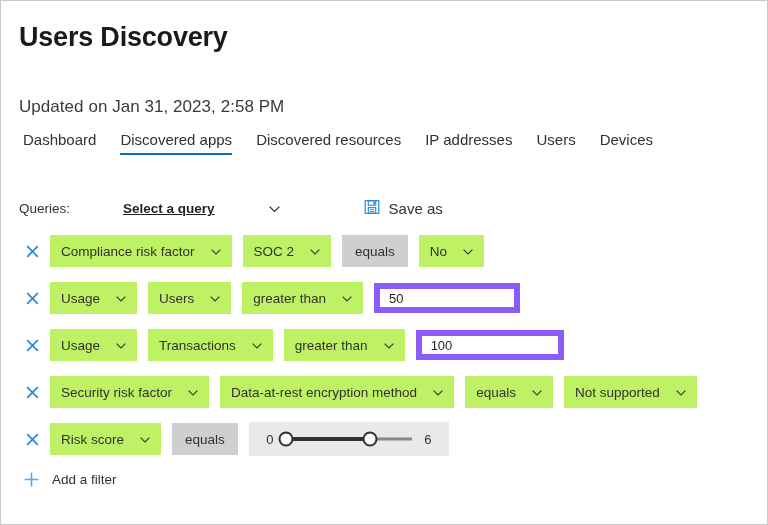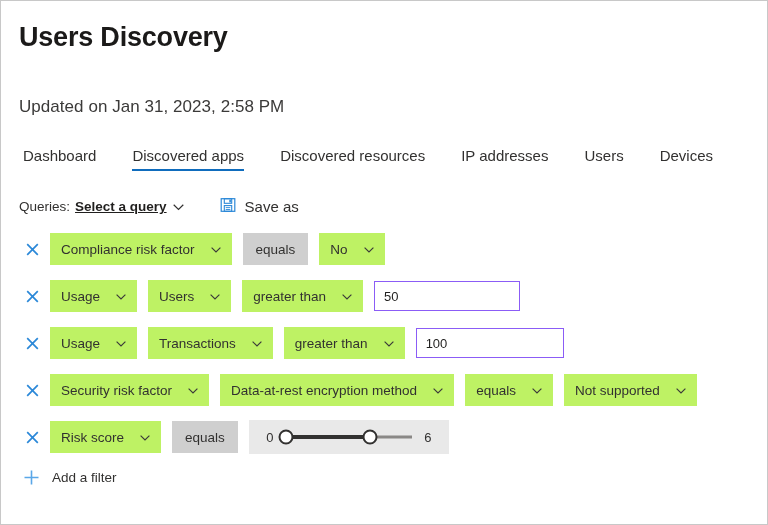--- a/index.html
+++ b/index.html
@@ -40,24 +40,24 @@
   
   .updated {
     margin-top: 44px;
     font-size: 17px;
     color: #3b3a39;
     letter-spacing: 0.05px;
   }
 
   
   .tabs {
-    margin-top: 22px;
+    margin-top: 6px;
     display: flex;
     align-items: flex-end;
-    gap: 12px;
+    gap: 0px;
     height: 32px;
   }
   .tab {
     position: relative;
     font-size: 15px;
     color: #323130;
     padding: 0 12px 8px 12px;
     cursor: pointer;
     white-space: nowrap;
     line-height: 1;
@@ -68,25 +68,26 @@
     position: absolute;
     left: 12px;
     right: 12px;
     bottom: 0;
     height: 2px;
     background: #0f6cbd;
   }
 
   
   .queries-bar {
-    margin-top: 26px;
+    margin-top: 44px;
     display: flex;
     align-items: center;
     font-size: 13.5px;
     color: #323130;
+    gap: 48px;
   }
   .queries-label { color: #323130; }
   .query-select {
     font-weight: bold;
     margin-left: 5px;
     color: #201f1e;
     cursor: pointer;
     text-decoration: underline;
   }
   .query-chevron {
@@ -144,21 +145,21 @@
   .pill.static {
     background: #cfcfcf;
     justify-content: center;
     cursor: default;
   }
   .pill.static .txt { padding: 0 2px; }
 
   .num-input {
     height: 30px;
     background: #ffffff;
-    border: 1px solid #8b5cf6;
+    border: 6px solid #8b5cf6;
     font-family: "Liberation Sans", sans-serif;
     font-size: 13px;
     color: #201f1e;
     padding: 0 9px;
     outline: none;
   }
 
   
   .slider-pill {
     background: #e9e9e9;
@@ -278,20 +279,26 @@
             <svg width="15" height="15" viewBox="0 0 15 15" aria-hidden="true">
               <path d="M2.2 2.2 L12.8 12.8 M12.8 2.2 L2.2 12.8" stroke="#2b88d8" stroke-width="1.7" fill="none"></path>
             </svg>
           </span>
           <div class="pill">
             <span class="txt">Compliance risk factor</span>
             <span class="chev"><svg width="10" height="6" viewBox="0 0 10 6" aria-hidden="true">
                 <path d="M0.6 0.6 L5 5 L9.4 0.6" fill="none" stroke="#3b3a39" stroke-width="1.15"></path>
               </svg></span>
           </div>
+          <div class="pill">
+            <span class="txt">SOC 2</span>
+            <span class="chev"><svg width="10" height="6" viewBox="0 0 10 6" aria-hidden="true">
+                <path d="M0.6 0.6 L5 5 L9.4 0.6" fill="none" stroke="#3b3a39" stroke-width="1.15"></path>
+              </svg></span>
+          </div>
           <div class="pill static">
             <span class="txt">equals</span>
           </div>
           <div class="pill">
             <span class="txt">No</span>
             <span class="chev"><svg width="10" height="6" viewBox="0 0 10 6" aria-hidden="true">
                 <path d="M0.6 0.6 L5 5 L9.4 0.6" fill="none" stroke="#3b3a39" stroke-width="1.15"></path>
               </svg></span>
           </div>
         </div>

